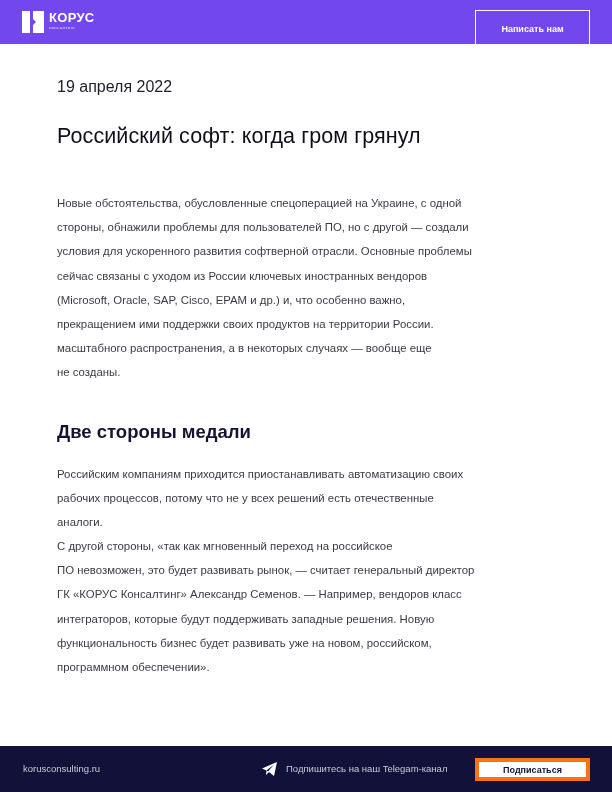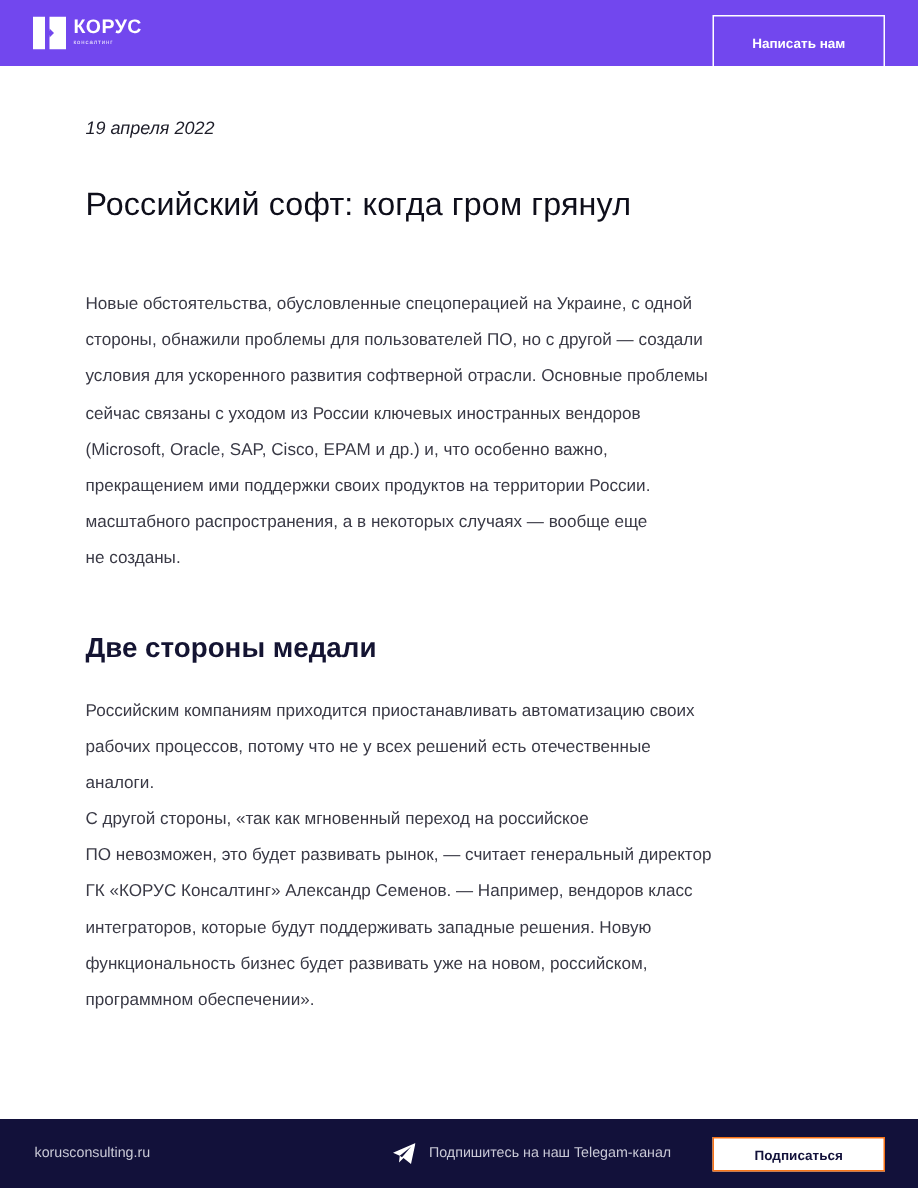--- a/index.html
+++ b/index.html
@@ -16,40 +16,40 @@
   .logo-name { color: #ffffff; font-weight: bold; font-size: 13px; letter-spacing: 0.3px; line-height: 14px; }
   .logo-sub { color: #ffffff; font-size: 4px; letter-spacing: 0.6px; line-height: 5px; opacity: 0.9; }
 
   .header-btn {
     position: absolute; left: 475px; top: 10px; width: 115px; height: 38px;
     border: 1px solid #ffffff; background: transparent; color: #ffffff;
     font-family: "Liberation Sans", sans-serif; font-size: 9px; font-weight: bold;
     display: flex; align-items: center; justify-content: center; cursor: pointer;
   }
 
-  .date { position: absolute; left: 57px; top: 78px; font-size: 12px; color: #1e1e2a; font-style: italic; }
+  .date { position: absolute; left: 57px; top: 78px; font-size: 16px; color: #1e1e2a; }
   .title { position: absolute; left: 57px; top: 124px; font-size: 21.5px; font-weight: normal; color: #0e0e1a; letter-spacing: 0.1px; white-space: nowrap; }
 
   .para { position: absolute; left: 57px; width: 500px; font-size: 11.4px; line-height: 24.2px; color: #3a3a46; }
   .para .ln { display: block; white-space: nowrap; }
   .p1 { top: 191px; }
   .h2 { position: absolute; left: 57px; top: 421px; font-size: 18.5px; font-weight: bold; color: #141432; white-space: nowrap; }
   .p2 { top: 462px; }
   .p3 { top: 534px; }
 
   .footer {
     position: absolute; left: 0; top: 746px; width: 612px; height: 46px;
     background: #12113a;
   }
   .footer-site { position: absolute; left: 23px; top: 17px; font-size: 9.5px; color: #c9c9d6; text-decoration: none; }
   .tg-icon { position: absolute; left: 262px; top: 16px; width: 15px; height: 14px; }
   .footer-tg-text { position: absolute; left: 286px; top: 17px; font-size: 9.5px; color: #c9c9d6; white-space: nowrap; }
   .footer-btn {
     position: absolute; left: 475px; top: 12px; width: 115px; height: 23px;
-    border: 1px solid #f97316; background: #ffffff; color: #12113a;
+    border: 4px solid #f97316; background: #ffffff; color: #12113a;
     font-family: "Liberation Sans", sans-serif; font-size: 9px; font-weight: bold;
     display: flex; align-items: center; justify-content: center; cursor: pointer;
   }
 </style>
 </head>
 <body>
 
 <header class="header">
   <div class="logo">
     <svg class="logo-mark" viewBox="0 0 22 22">

